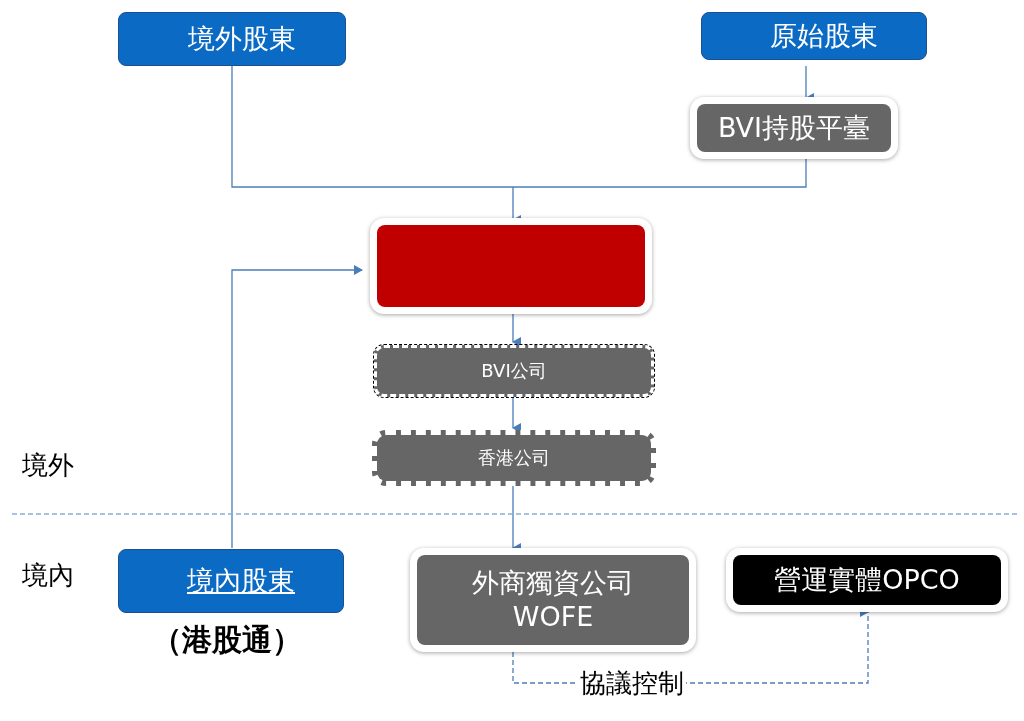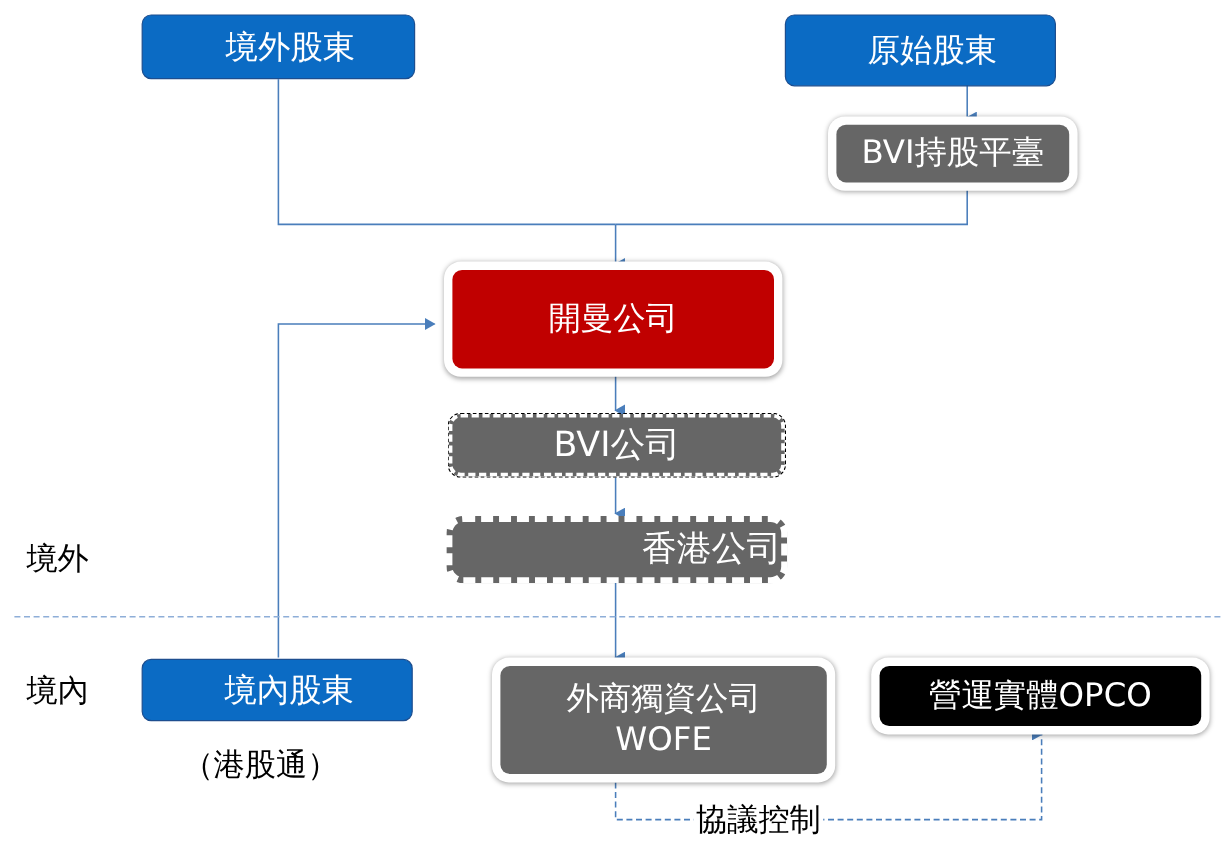--- a/index.html
+++ b/index.html
@@ -9,21 +9,21 @@
   .node { position: absolute; box-sizing: border-box; display: flex; align-items: center;
           justify-content: center; text-align: center; color: #ffffff; padding-left: 20px; }
   .blue { background: #0b6bc4; border: 1px solid #1d4e8f; border-radius: 8px; font-size: 27px; }
   .framed { background: #ffffff; border-radius: 14px; box-shadow: 0 1px 4px rgba(0,0,0,0.35); padding: 7px; }
   .framed .inner { width: 100%; height: 100%; border-radius: 8px; display: flex; flex-direction: column;
                    align-items: center; justify-content: center; color: #fff; font-size: 27px; line-height: 1.25; }
   .gray { background: #666666; }
   .red { background: #c00000; }
   .yellow { background: #000000; }
   .dash-frame { position: absolute; box-sizing: border-box; background: #666666; border-radius: 10px;
-                display: flex; align-items: center; justify-content: center; color: #fff; font-size: 29px; }
+                display: flex; align-items: center; justify-content: center; color: #fff; font-size: 18px; }
   .label { position: absolute; color: #000; font-size: 26px; }
 </style>
 </head>
 <body>
 
 <svg class="wires">
   <defs>
     <marker id="arr" markerWidth="10" markerHeight="10" refX="5" refY="8" orient="auto" markerUnits="userSpaceOnUse">
       <path d="M0,0 L10,0 L5,9 Z" fill="#4a7ebb"></path>
     </marker>
@@ -50,51 +50,50 @@
 
   <line x1="12" y1="514" x2="1020" y2="514" stroke="#8eaed8" stroke-width="1.3" stroke-dasharray="5,3"></line>
 
   <path d="M513,652 L513,683 L868,683 L868,612" fill="none" stroke="#4a7ebb" stroke-width="1.3" stroke-dasharray="5,3" marker-end="url(#arr)"></path>
 </svg>
 
 <div class="node blue" style="left:118px;top:12px;width:228px;height:54px;">
   <span>境外股東</span>
 </div>
 
-<div class="node blue" style="left:654px;top:12px;width:226px;height:60px;">
+<div class="node blue" style="left:701px;top:12px;width:226px;height:48px;">
   <span>原始股東</span>
 </div>
 
 <div class="node framed" style="left:690px;top:97px;width:208px;height:62px;">
   <div class="inner gray">
       <span>BVI持股平臺</span>
     </div>
 </div>
 
 <div class="node framed" style="left:370px;top:218px;width:282px;height:96px;">
   <div class="inner red">
-    <span>開曼公司</span>
   </div>
 </div>
 
 <div class="dash-frame" style="left:374px;top:345px;width:280px;height:52px;border:3px dashed #ffffff;outline:1px dashed #000;">
   <span>BVI公司</span>
 </div>
 
-<div class="dash-frame" style="left:372px;top:430px;width:284px;height:56px;border:5px dashed #ffffff;border-radius:14px;justify-content:flex-end;">
+<div class="dash-frame" style="left:372px;top:430px;width:284px;height:56px;border:5px dashed #ffffff;border-radius:14px;">
   <span>香港公司</span>
 </div>
 
 <div class="label" style="left:22px;top:448px;">境外</div>
 <div class="label" style="left:22px;top:558px;">境內</div>
 
-<div class="node blue" style="left:118px;top:549px;width:226px;height:52px;">
+<div class="node blue" style="left:118px;top:549px;width:226px;height:64px;text-decoration:underline;">
   <span>境內股東</span>
 </div>
-<div class="label" style="left:152px;top:620px;font-size:26px;font-weight:normal;">（港股通）</div>
+<div class="label" style="left:152px;top:620px;font-size:30px;font-weight:bold;">（港股通）</div>
 
 <div class="node framed" style="left:370px;top:548px;width:286px;height:104px;margin-left:40px;">
   <div class="inner gray">
     <span>外商獨資公司</span>
     <span>WOFE</span>
   </div>
 </div>
 
 <div class="node framed" style="left:726px;top:548px;width:282px;height:64px;">
   <div class="inner yellow">

